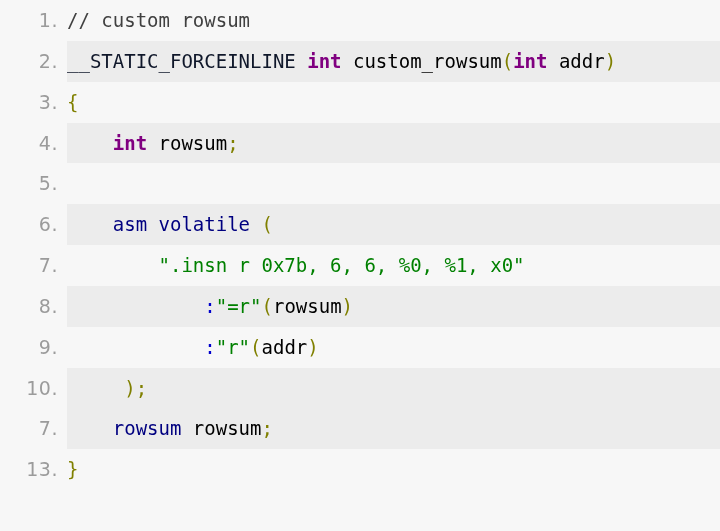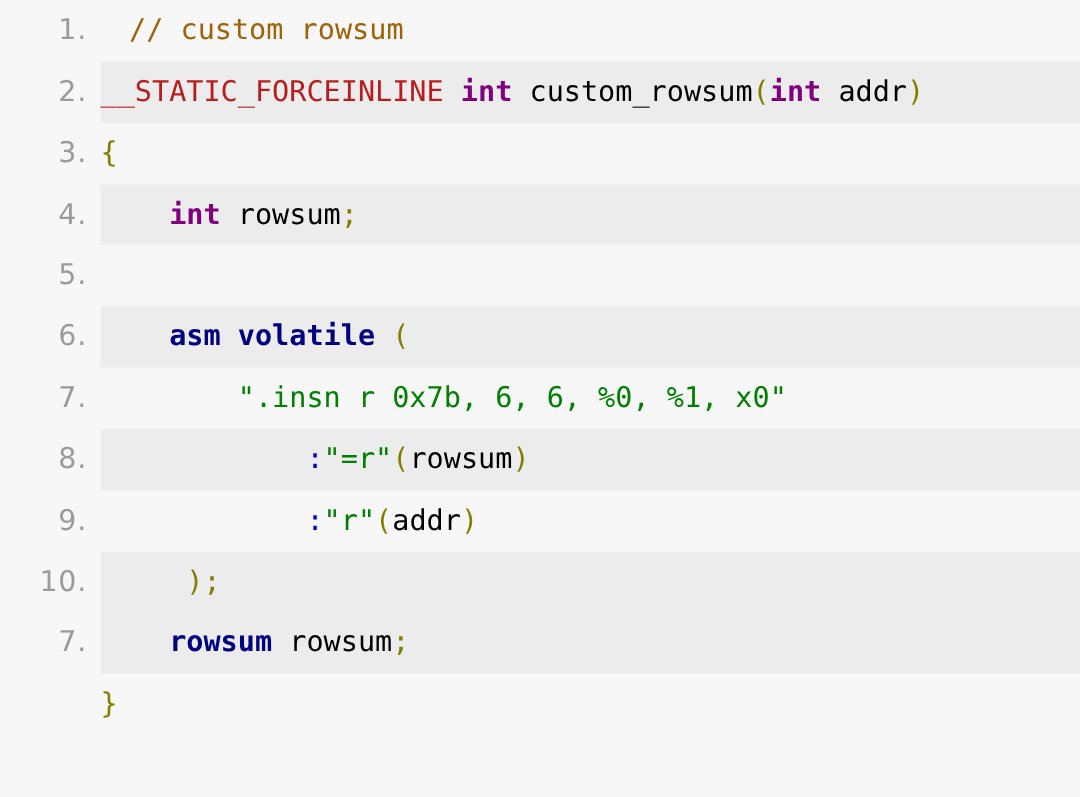--- a/index.html
+++ b/index.html
@@ -47,40 +47,40 @@
   .line-code {
     position: absolute;
     left: 67px;
     top: 0;
     right: 0;
     padding-left: 0px;
     color: #000000;
     font-size: 19px;
   }
   
-  .tok-comment   { color: #a16207; margin-left: 19px; }
-  .tok-keyword   { color: #000080; font-weight: bold; }
+  .tok-comment   { color: #404040; }
+  .tok-keyword   { color: #000080; font-weight: normal; }
   .tok-type      { color: #800080; font-weight: bold; }
   .tok-string    { color: #008000; }
   .tok-punct     { color: #808000; }
   .tok-operator  { color: #0000cc; }
-  .tok-plain     { color: #b91c1c; }
+  .tok-plain     { color: #0f172a; }
   .tok-ident     { color: #000000; }
 </style>
 </head>
 <body>
 
 <div id="code-listing">
   <div id="lines-container">
       <div class="code-line"><div class="line-band"></div><div class="line-number">1.</div><div class="line-code"><span class="tok-comment">// custom rowsum</span></div></div>
       <div class="code-line alt"><div class="line-band"></div><div class="line-number">2.</div><div class="line-code"><span class="tok-plain">__STATIC_FORCEINLINE </span><span class="tok-type">int</span><span class="tok-ident"> custom_rowsum</span><span class="tok-punct">(</span><span class="tok-type">int</span><span class="tok-ident"> addr</span><span class="tok-punct">)</span></div></div>
       <div class="code-line"><div class="line-band"></div><div class="line-number">3.</div><div class="line-code"><span class="tok-punct">{</span></div></div>
       <div class="code-line alt"><div class="line-band"></div><div class="line-number">4.</div><div class="line-code"><span class="tok-plain">    </span><span class="tok-type">int</span><span class="tok-ident"> rowsum</span><span class="tok-punct">;</span></div></div>
       <div class="code-line"><div class="line-band"></div><div class="line-number">5.</div><div class="line-code"></div></div>
       <div class="code-line alt"><div class="line-band"></div><div class="line-number">6.</div><div class="line-code"><span class="tok-plain">    </span><span class="tok-keyword">asm volatile</span><span class="tok-plain"> </span><span class="tok-punct">(</span></div></div>
       <div class="code-line"><div class="line-band"></div><div class="line-number">7.</div><div class="line-code"><span class="tok-plain">        </span><span class="tok-string">".insn r 0x7b, 6, 6, %0, %1, x0"</span></div></div>
       <div class="code-line alt"><div class="line-band"></div><div class="line-number">8.</div><div class="line-code"><span class="tok-plain">            </span><span class="tok-operator">:</span><span class="tok-string">"=r"</span><span class="tok-punct">(</span><span class="tok-ident">rowsum</span><span class="tok-punct">)</span></div></div>
       <div class="code-line"><div class="line-band"></div><div class="line-number">9.</div><div class="line-code"><span class="tok-plain">            </span><span class="tok-operator">:</span><span class="tok-string">"r"</span><span class="tok-punct">(</span><span class="tok-ident">addr</span><span class="tok-punct">)</span></div></div>
       <div class="code-line alt"><div class="line-band"></div><div class="line-number">10.</div><div class="line-code"><span class="tok-plain">     </span><span class="tok-punct">);</span></div></div>
       <div class="code-line alt"><div class="line-band"></div><div class="line-number">7.</div><div class="line-code"><span class="tok-plain">    </span><span class="tok-keyword">rowsum</span><span class="tok-ident"> rowsum</span><span class="tok-punct">;</span></div></div>
-      <div class="code-line"><div class="line-band"></div><div class="line-code"><span class="tok-punct">}</span></div></div>
+      <div class="code-line"><div class="line-band"></div><div class="line-number">13.</div><div class="line-code"><span class="tok-punct">}</span></div></div>
     </div>
 </div>
 
 </body></html>

